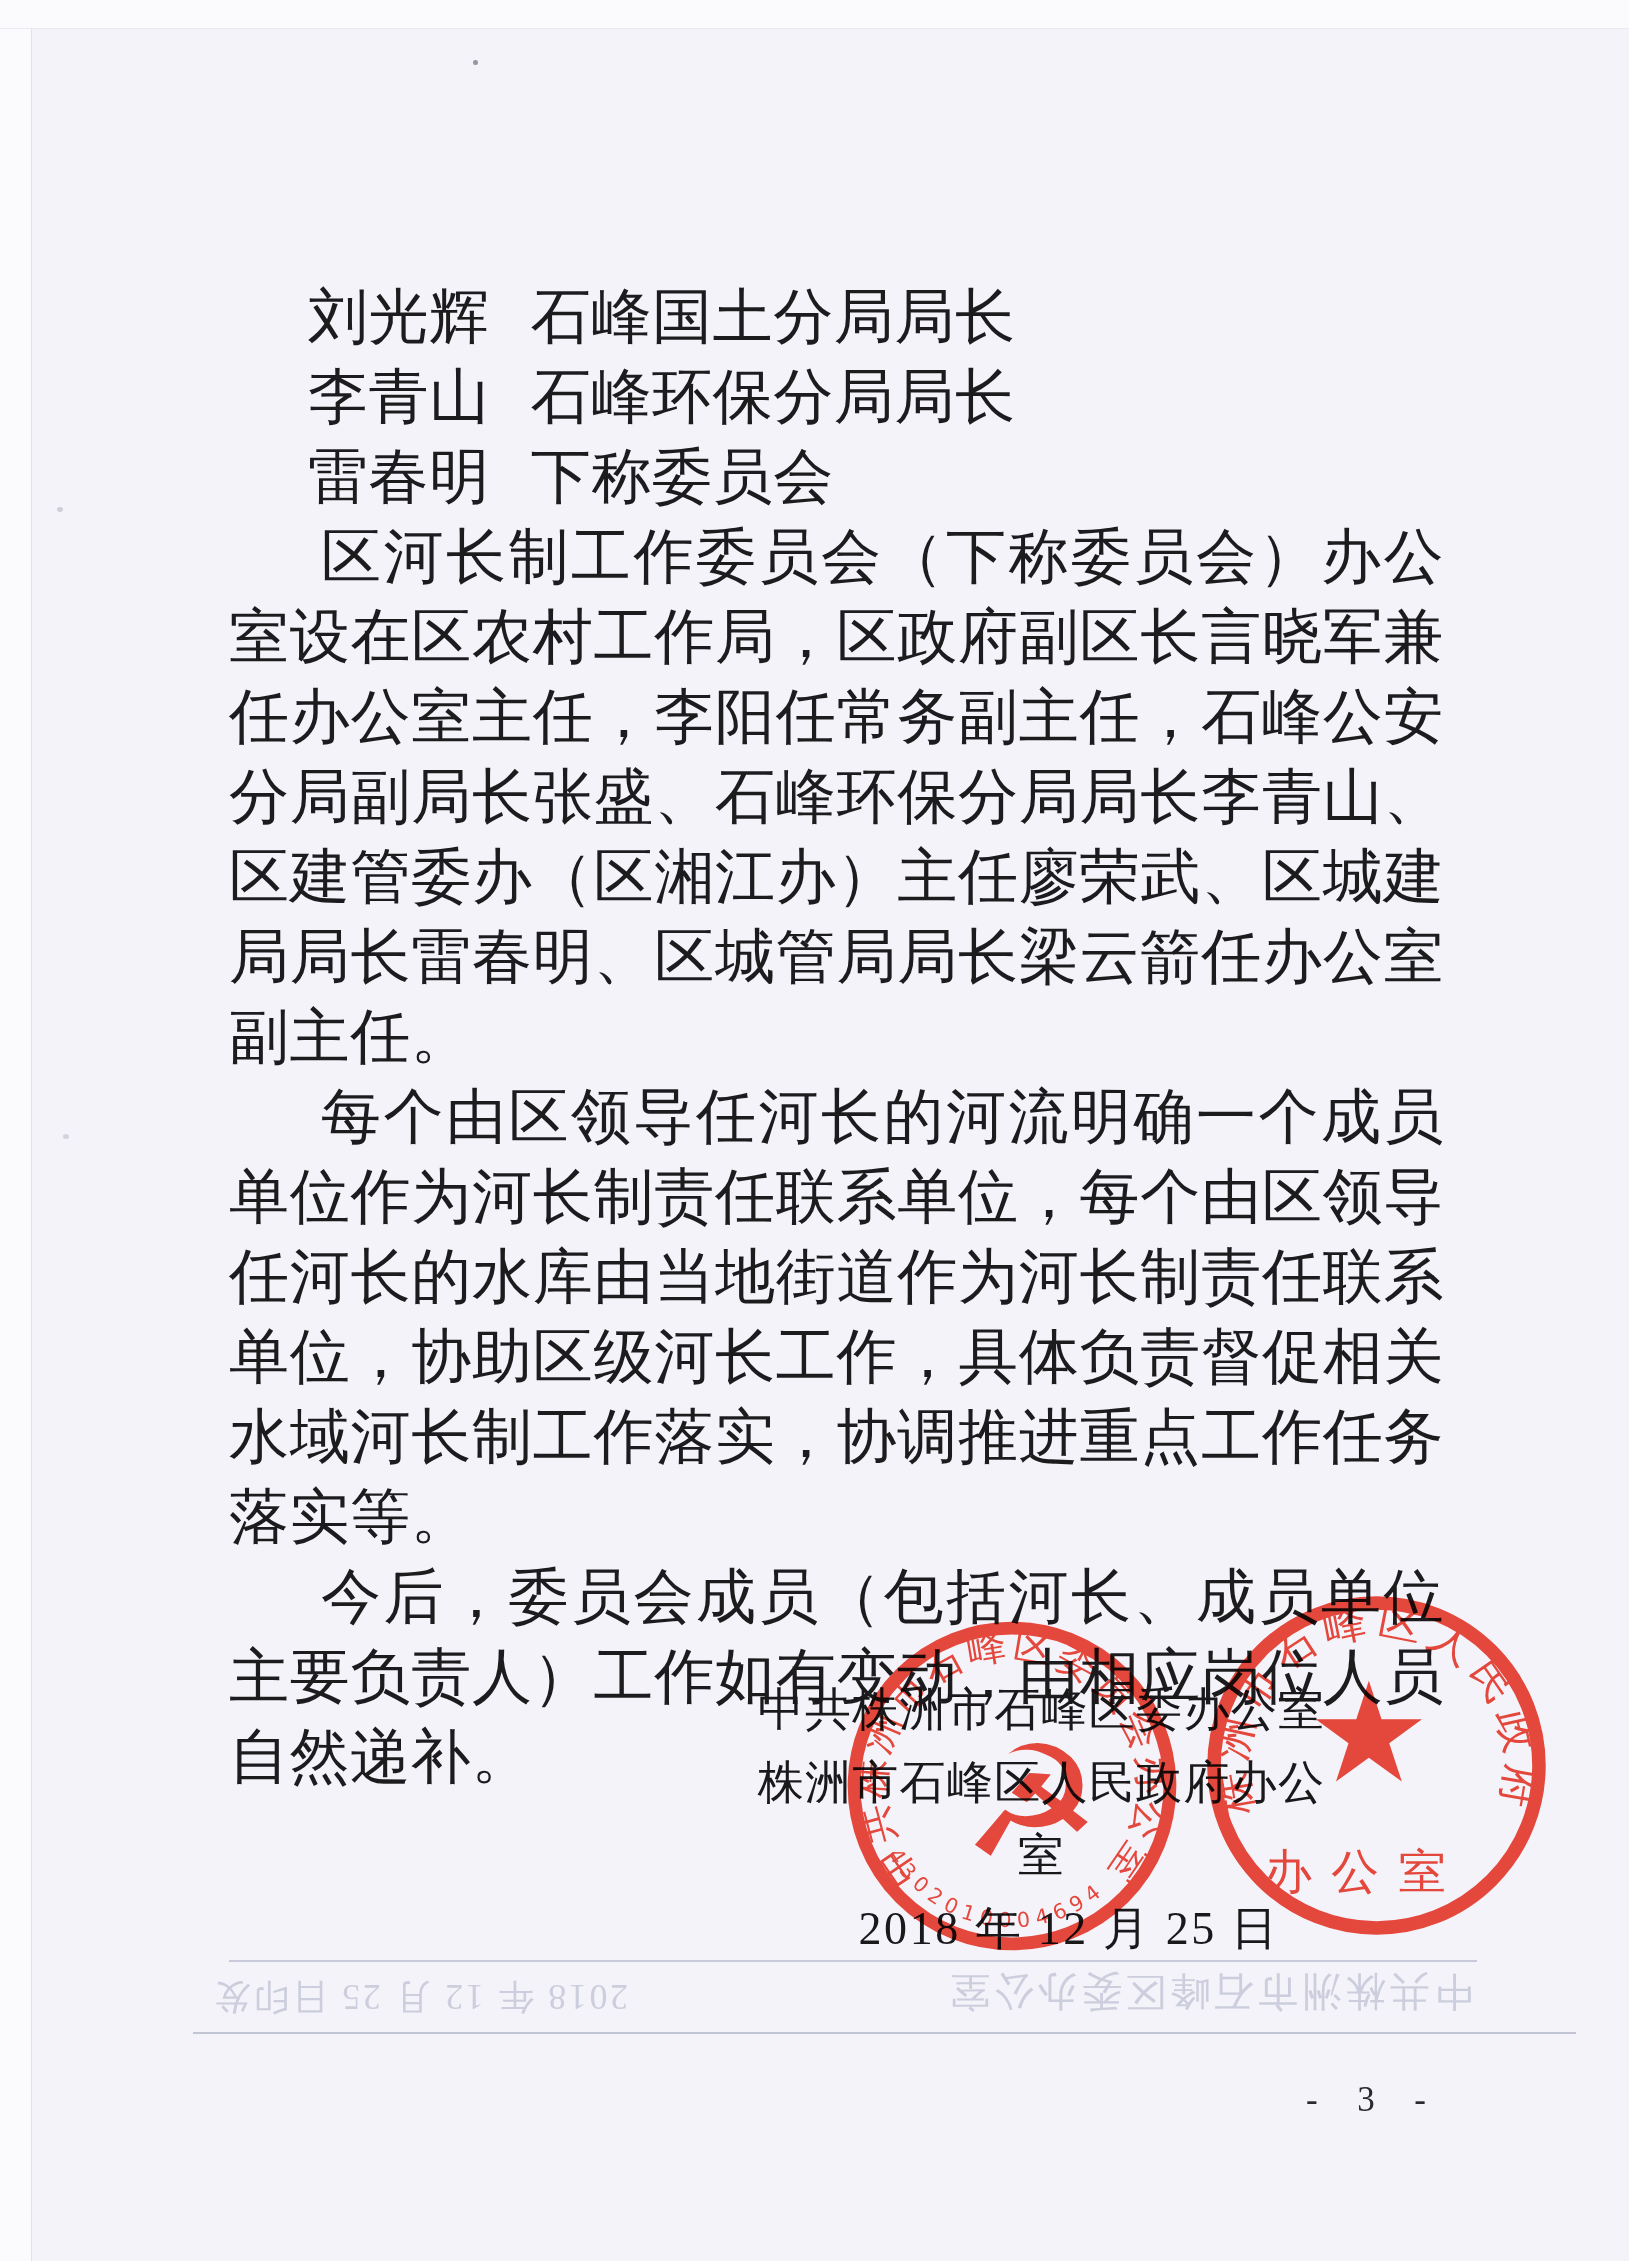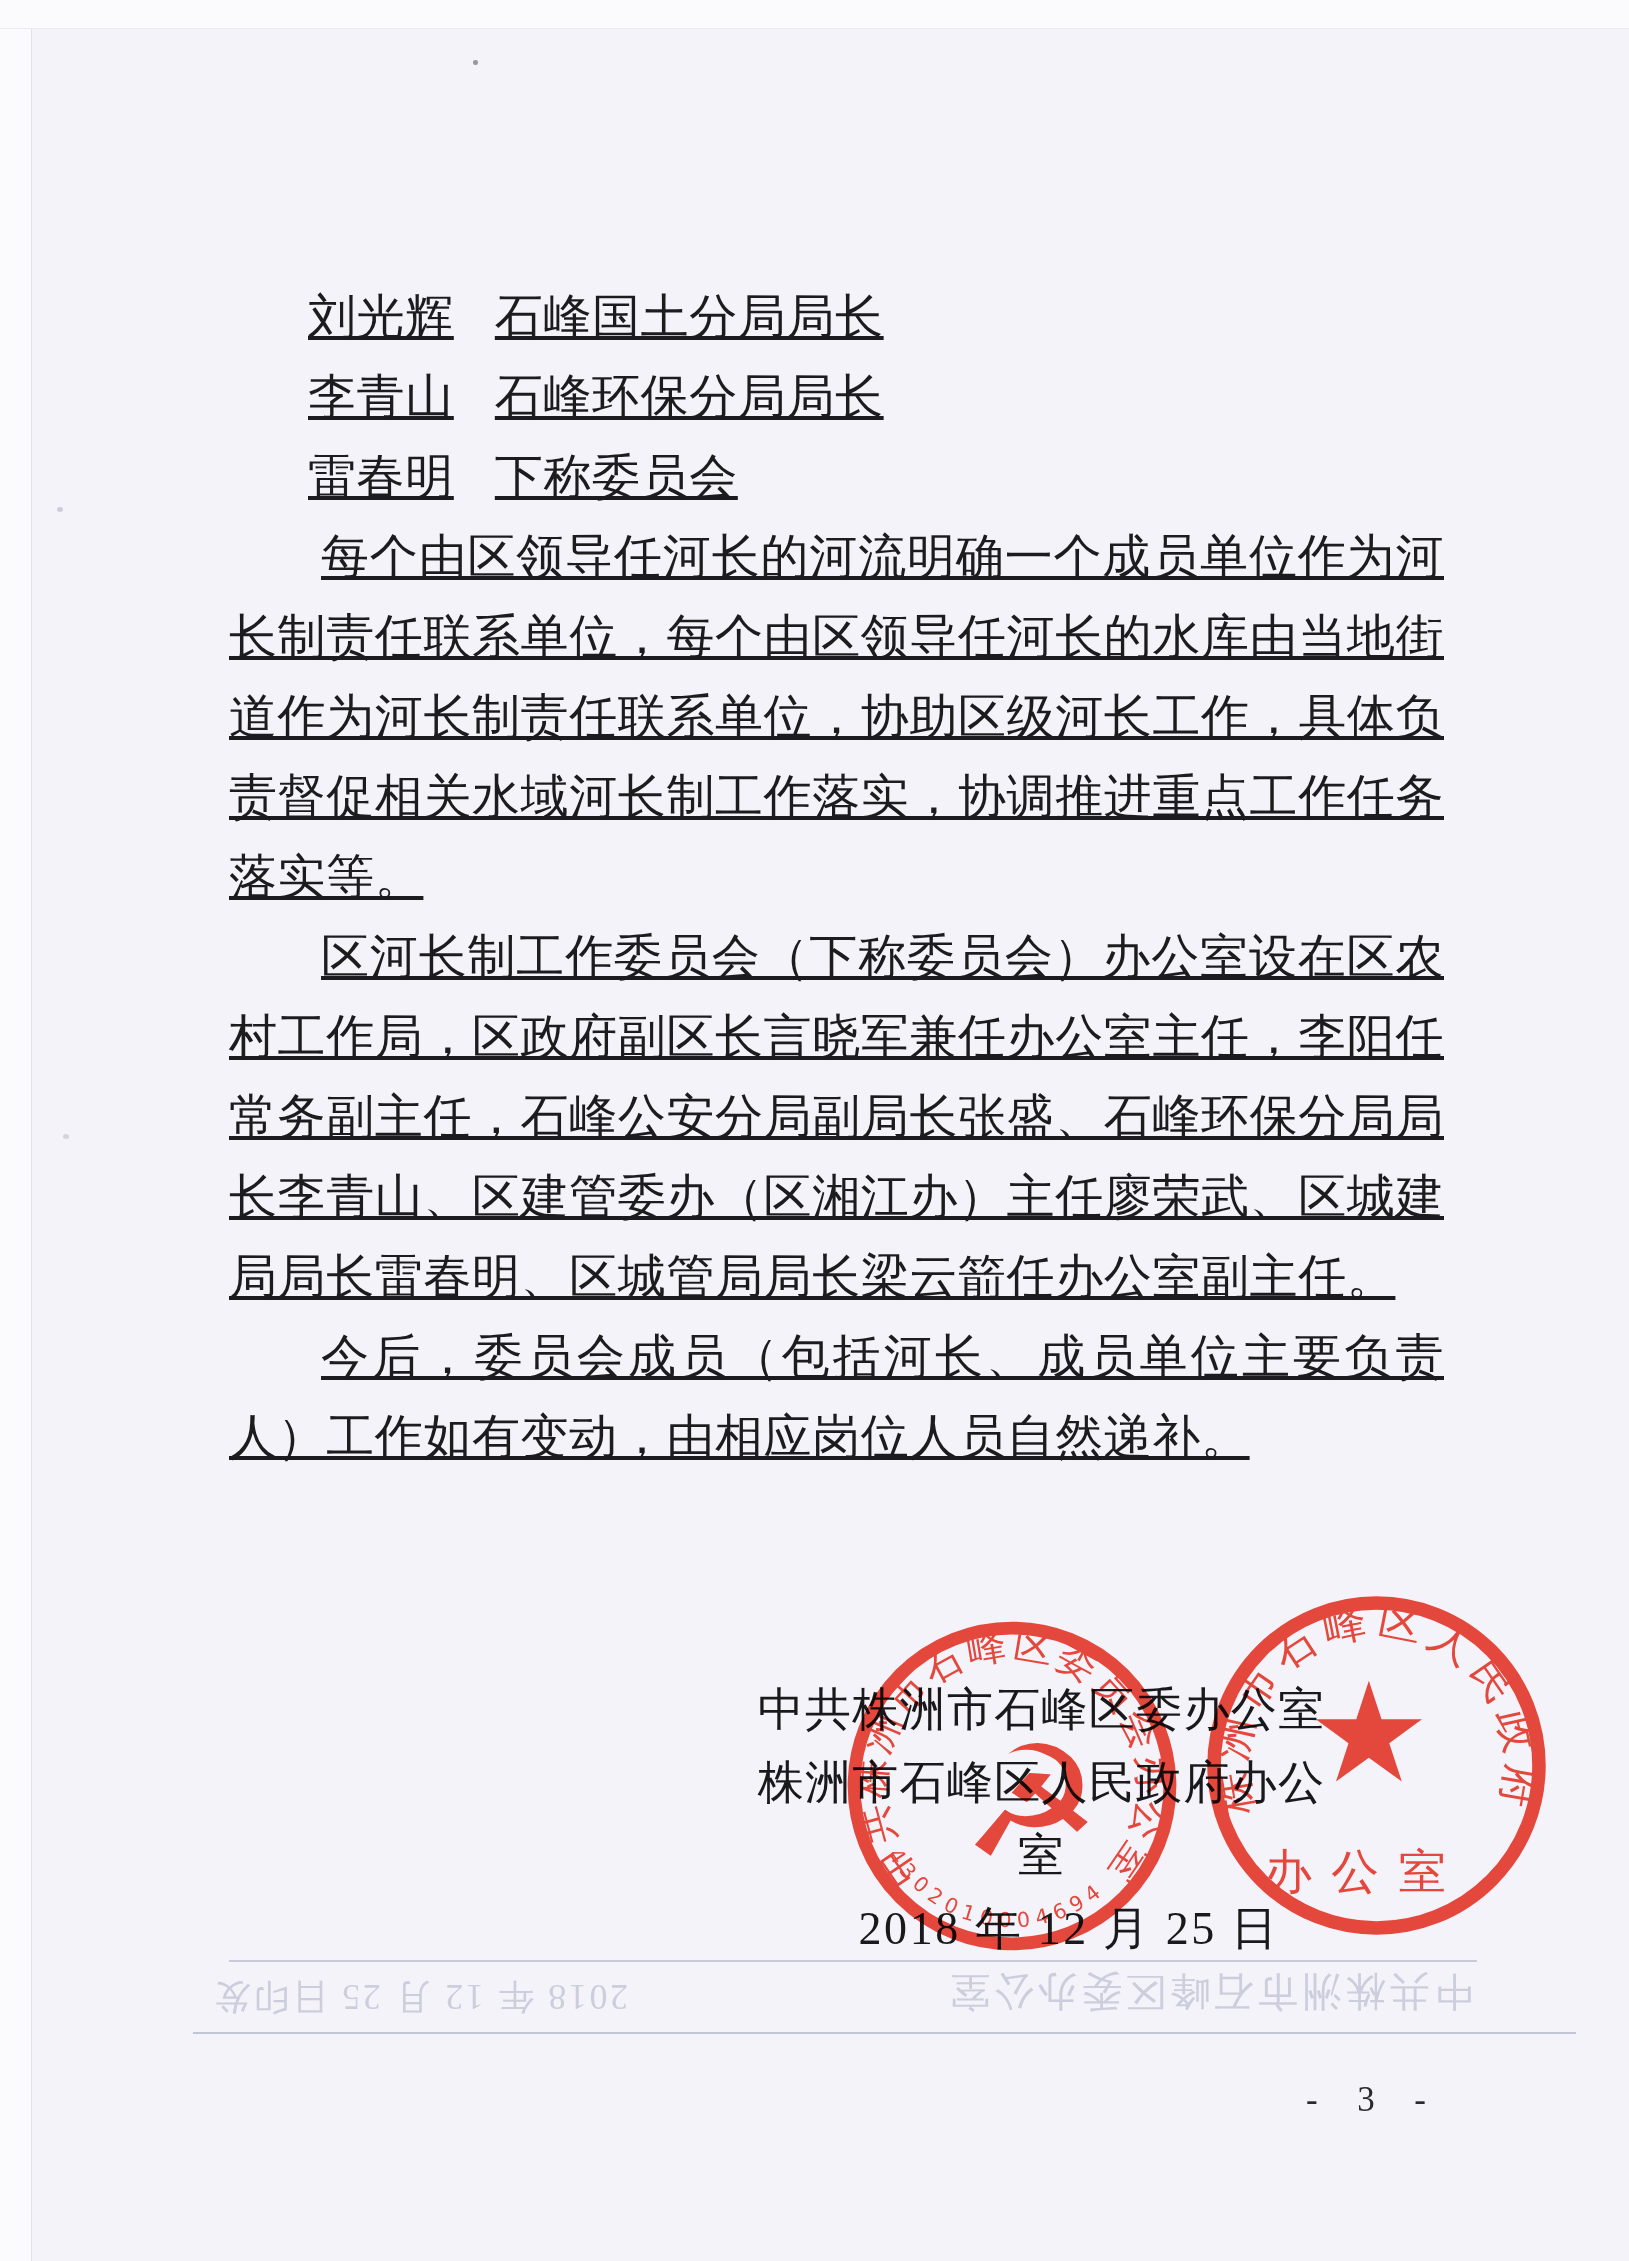--- a/index.html
+++ b/index.html
@@ -11,23 +11,22 @@
     font-family:"Liberation Serif", serif;
     color:#1c1c1e;
   }
   
   .edge-left{position:absolute;left:0;top:0;width:31px;height:100%;background:#fbfbfd;border-right:0.6px solid #e3e2ea;}
   .edge-top{position:absolute;left:0;top:0;width:100%;height:28px;background:#fbfbfd;border-bottom:0.6px solid #eceaf2;}
 
   
   .body-text{
     position:absolute;left:229px;top:277px;width:1215px;
-    font-size:48px;line-height:80px;text-align:justify;
+    font-size:60px;line-height:80px;text-align:justify;
     letter-spacing:0.6px;
-    text-decoration:underline;
   }
   .appt-row{padding-left:79px;}
   .appt-name{margin-right:41px;}
   .body-text p{margin:0;text-indent:92px;}
   .attachment-line{margin-top:28px;padding-left:92px;}
 
   
   .signature{
     position:absolute;left:735px;top:1673px;width:613px;
     font-size:46px;line-height:73px;text-align:center;letter-spacing:1.3px;
@@ -75,22 +74,22 @@
   <div class="body-text">
     <div class="appt-row">
       <span class="appt-name">刘光辉</span><span class="appt-title">石峰国土分局局长</span>
     </div>
     <div class="appt-row">
       <span class="appt-name">李青山</span><span class="appt-title">石峰环保分局局长</span>
     </div>
     <div class="appt-row">
       <span class="appt-name">雷春明</span><span class="appt-title">下称委员会</span>
     </div>
+    <p>区河长制工作委员会（下称委员会）办公室设在区农村工作局，区政府副区长言晓军兼任办公室主任，李阳任常务副主任，石峰公安分局副局长张盛、石峰环保分局局长李青山、区建管委办（区湘江办）主任廖荣武、区城建局局长雷春明、区城管局局长梁云箭任办公室副主任。</p>
     <p>每个由区领导任河长的河流明确一个成员单位作为河长制责任联系单位，每个由区领导任河长的水库由当地街道作为河长制责任联系单位，协助区级河长工作，具体负责督促相关水域河长制工作落实，协调推进重点工作任务落实等。</p>
-    <p>区河长制工作委员会（下称委员会）办公室设在区农村工作局，区政府副区长言晓军兼任办公室主任，李阳任常务副主任，石峰公安分局副局长张盛、石峰环保分局局长李青山、区建管委办（区湘江办）主任廖荣武、区城建局局长雷春明、区城管局局长梁云箭任办公室副主任。</p>
     <p>今后，委员会成员（包括河长、成员单位主要负责人）工作如有变动，由相应岗位人员自然递补。</p>
   </div>
 
   <div class="signature">
     <div class="sig-org1">中共株洲市石峰区委办公室</div>
     <div class="sig-org2">株洲市石峰区人民政府办公室</div>
     <div class="sig-date">2018 年 12 月 25 日</div>
   </div>
 
   <svg class="seal seal-party" width="348" height="348" viewBox="0 0 540 540">

